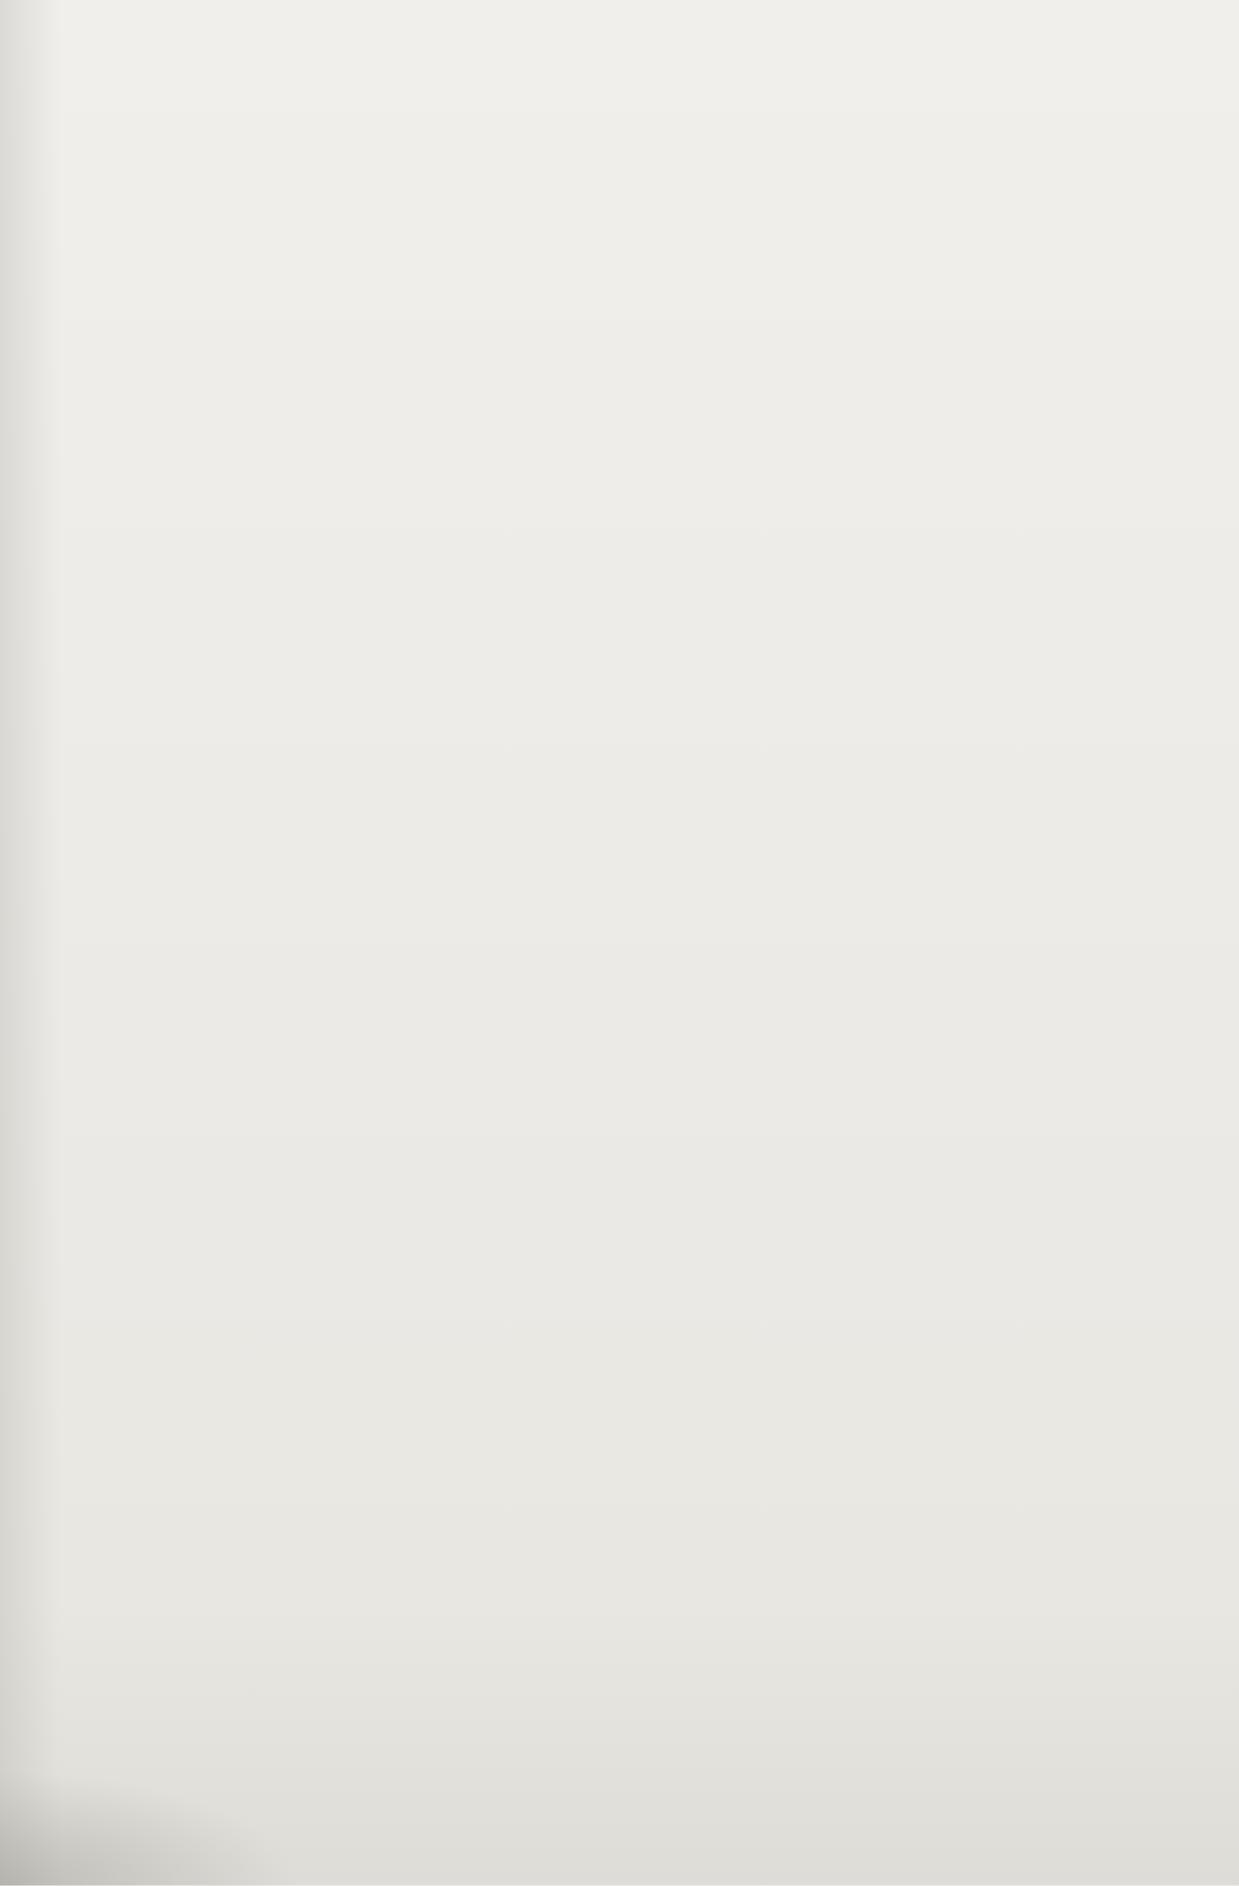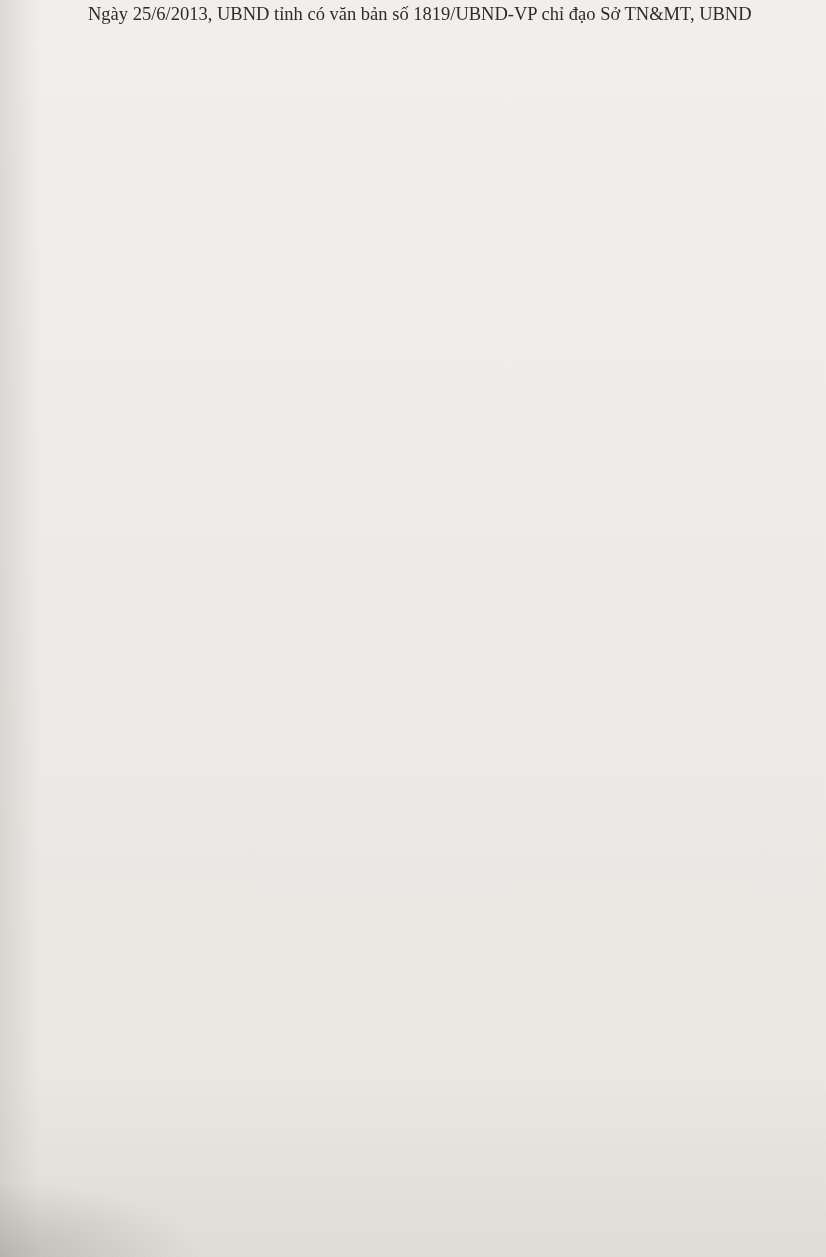--- a/index.html
+++ b/index.html
@@ -25,21 +25,20 @@
   }
   .bold { font-weight:bold; }
 </style>
 </head>
 <body>
 
 <div class="page">
   <div class="shadow-left"></div>
   <div class="shadow-bottom-left"></div>
 
-  <div class="line" style="left:88px;top:3px;width:706px;"><span class="bold" style="font-weight:bold"></span><span> Ngày 25/6/2013, UBND tỉnh có văn bản số 1819/UBND-VP chỉ đạo Sở TN&amp;MT, UBND</span></div>
   <div class="line" style="left:60px;top:48px;"></div>
   <div class="line" style="left:60px;top:72px;"></div>
 
   <div class="line" style="left:83px;top:98px;"></div>
   <div class="line" style="left:60px;top:122px;"></div>
   <div class="line" style="left:60px;top:146px;"></div>
   <div class="line" style="left:60px;top:170px;"></div>
   <div class="line" style="left:60px;top:194px;"></div>
   <div class="line" style="left:60px;top:218px;"></div>
   <div class="line" style="left:60px;top:242px;"></div>

